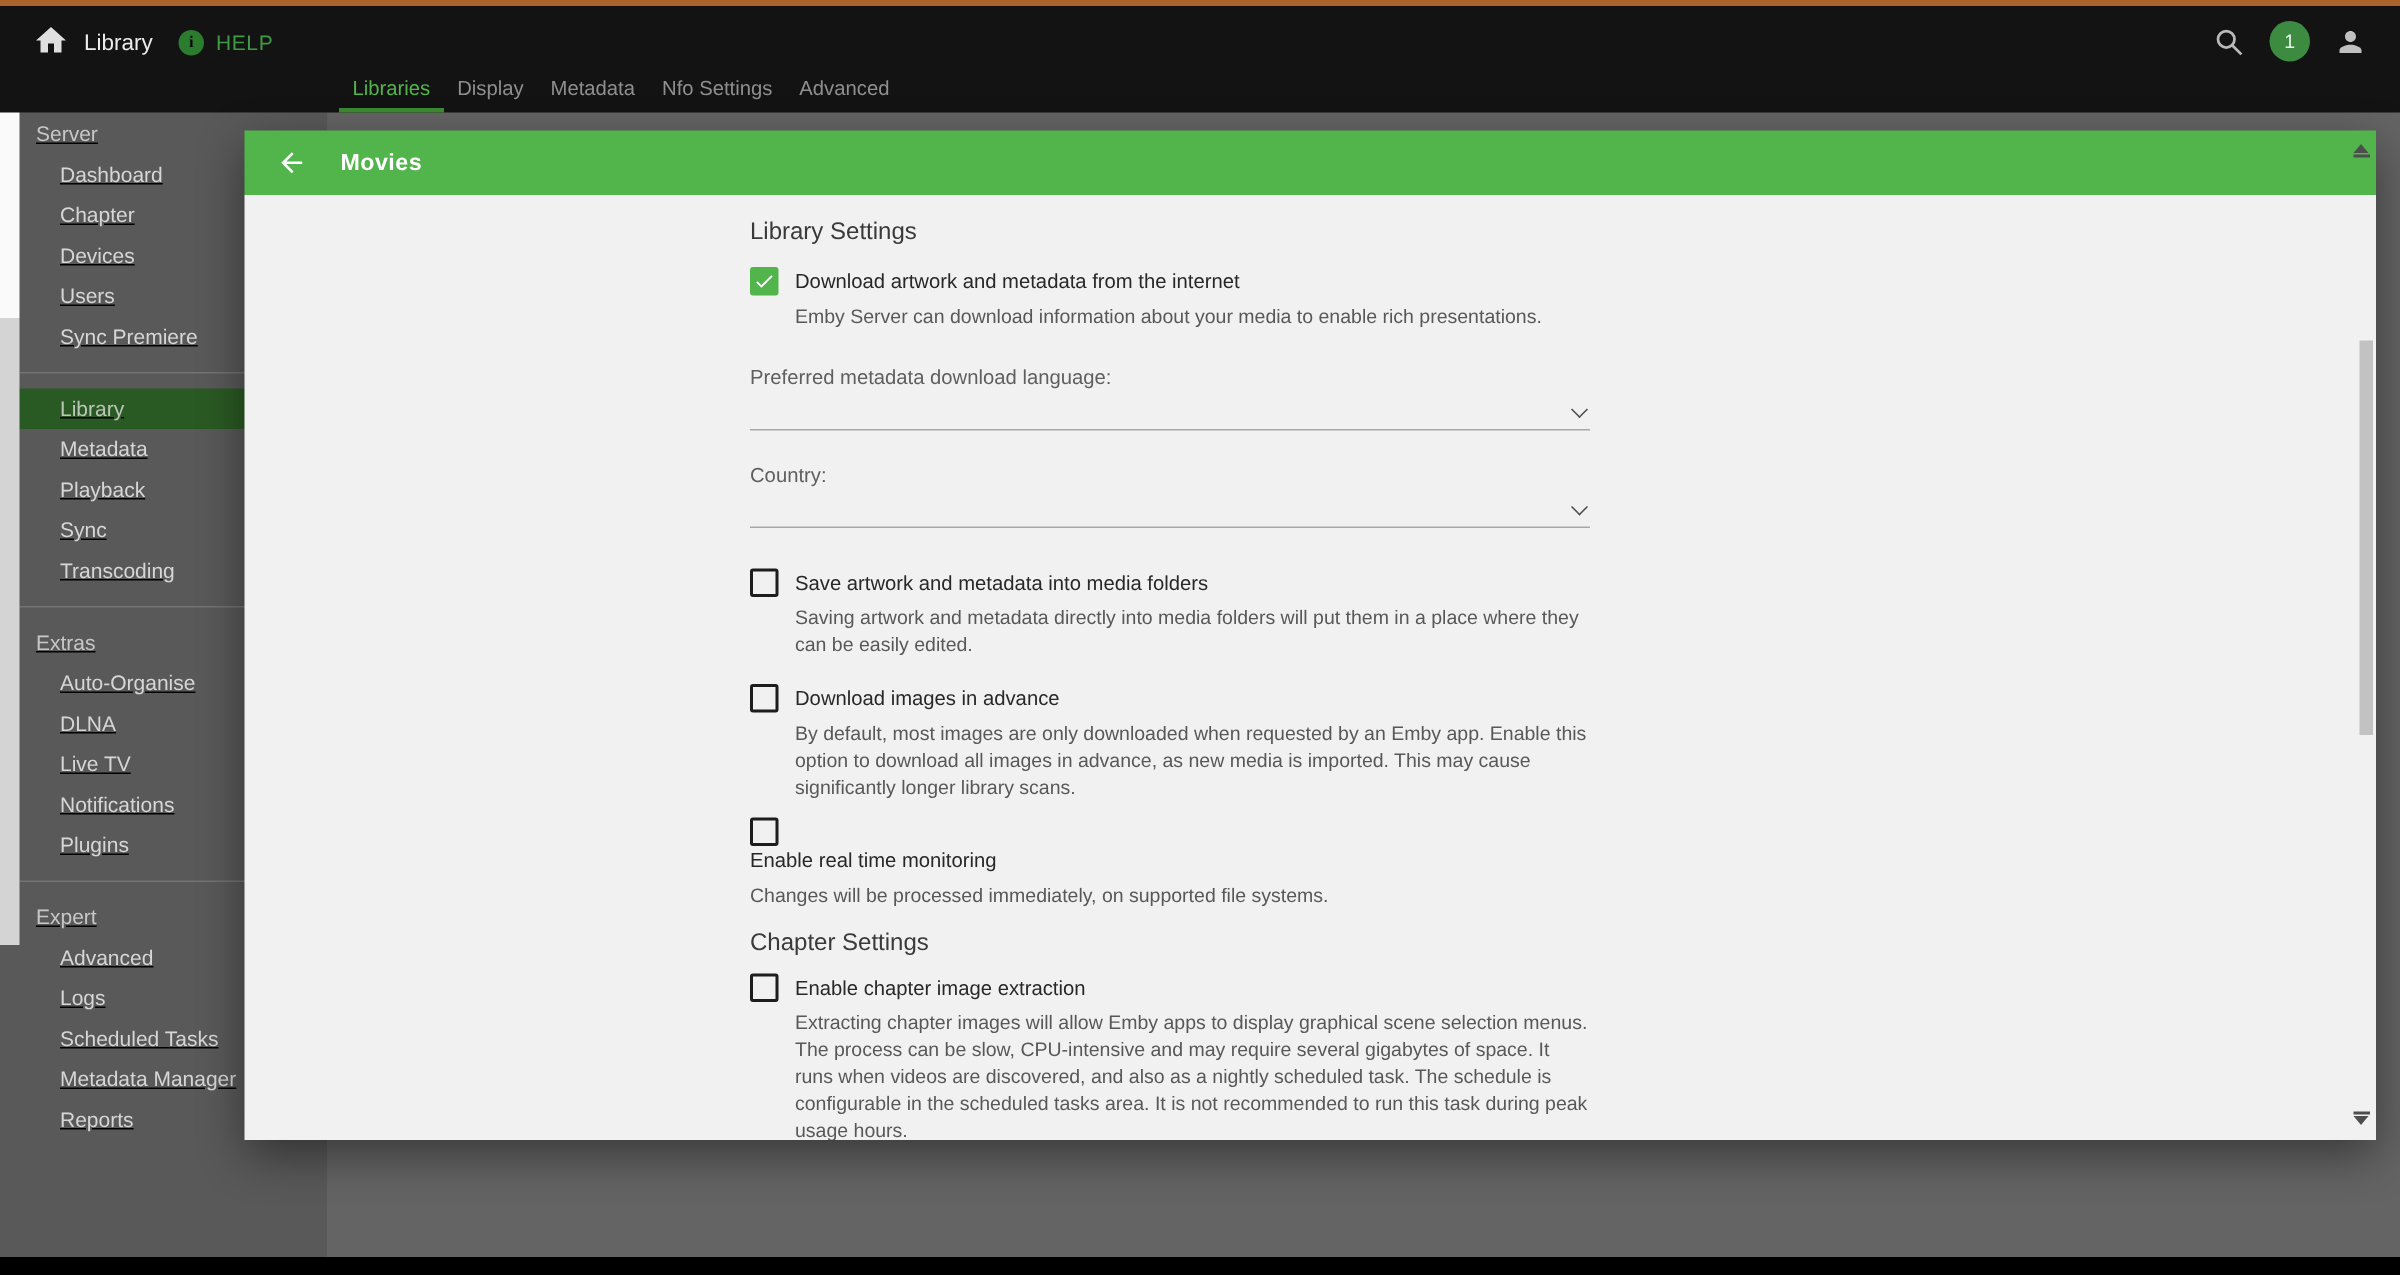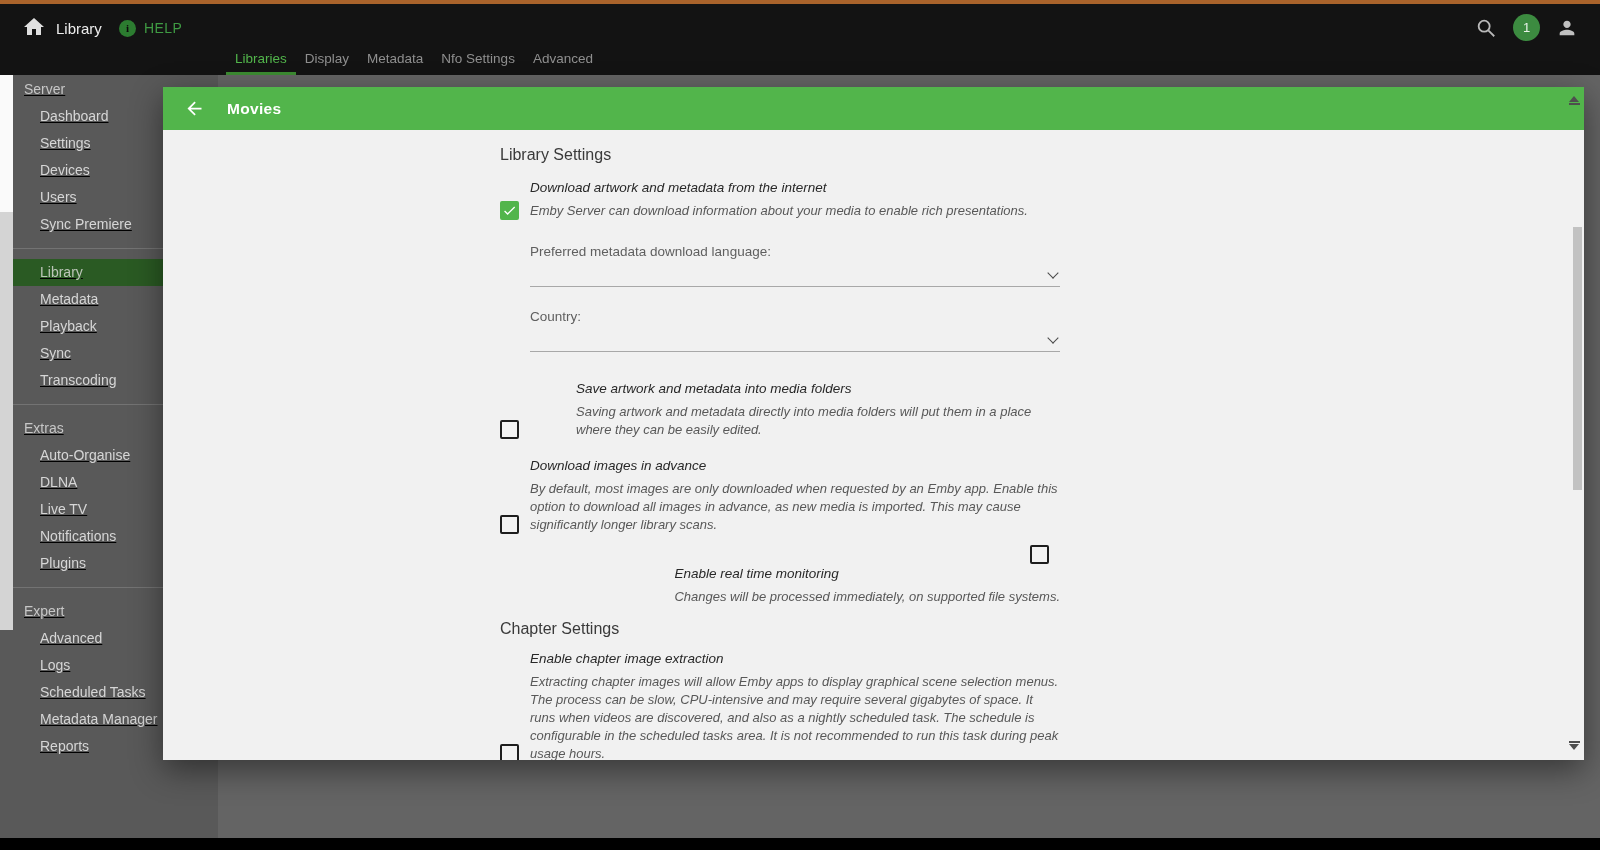--- a/index.html
+++ b/index.html
@@ -60,39 +60,39 @@
   .card-path { position:absolute; left:2px; right:4px; top:42px; font-size:13px; color:#4c4c4c; white-space:nowrap; overflow:hidden; }
   
   .modal { position:absolute; left:163px; top:87px; width:1421px; height:673px; z-index:10;
            box-shadow:0 10px 30px rgba(0,0,0,.45); }
   .modal-header { position:absolute; left:0; top:0; right:0; height:43px; background:#52b54b; display:flex; align-items:center; }
   .back-icon { width:21px; height:21px; fill:#ffffff; margin-left:21px; cursor:pointer; }
   .modal-title { color:#ffffff; font-size:15.5px; font-weight:bold; margin-left:22px; letter-spacing:.3px; }
   .modal-body { position:absolute; left:0; top:43px; right:0; bottom:0; background:#f1f1f1; overflow:hidden; }
   .content { margin-left:337px; width:560px; padding-top:16px; }
   .section-heading { font-size:16px; font-weight:400; color:#3a3a3a; margin-bottom:14px; }
-  .chk-row { display:flex; align-items:flex-end; cursor:pointer;font-style:italic; }
+  .chk-row { display:flex; align-items:flex-start; cursor:pointer; }
   .checkbox { flex:0 0 auto; width:19px; height:19px; border:2px solid #1d1d1d; border-radius:2px; background:transparent;
               display:flex; align-items:center; justify-content:center; margin-right:11px; margin-top:0; }
   .checkbox.checked { background:#52b54b; border-color:#52b54b; }
   .checkbox svg { width:15px; height:15px; fill:#ffffff; display:none; }
   .checkbox.checked svg { display:block; }
   .chk-label { font-size:13.5px; color:#282828; line-height:19px; }
   .chk-desc { font-size:13px; color:#585858; line-height:18px; margin-top:5px; }
-  .select-field { position:relative;margin-left:30px; }
+  .select-field { position:relative; }
   .select-label { font-size:13.5px; color:#5f5f5f; }
   .select-line { height:28px; border-bottom:1px solid #a8a8a8; position:relative; cursor:pointer; }
   .select-value { font-size:13.5px; color:#333; line-height:28px; }
   .chevron-down-icon { position:absolute; right:3px; top:10px; width:8px; height:8px;
               border-right:1.6px solid #4a4a4a; border-bottom:1.6px solid #4a4a4a; transform:rotate(45deg); }
   
   .m-row1 { margin-bottom:24px; }
   .m-sel1 { margin-bottom:22px; }
   .m-sel2 { margin-bottom:27px; }
-  .m-row2 { margin-bottom:17px;gap:46px; }
+  .m-row2 { margin-bottom:17px; }
   .m-row3 { margin-bottom:11px; }
   .m-row4 { margin-bottom:0;flex-direction:column; }
   .m-head2 { margin-top:14px; margin-bottom:11px; }
   .m-row5 { margin-bottom:9px; }
   
   .scroll-up, .scroll-down { position:absolute; right:3px; width:14px; height:10px; cursor:pointer; z-index:11; }
   .scroll-up { top:9px; }
   .scroll-down { bottom:9px; }
   .tri-up { width:0; height:0; margin:0 auto; border-left:5px solid transparent; border-right:5px solid transparent; border-bottom:6px solid #4e4e4e; }
   .tri-down { width:0; height:0; margin:0 auto; border-left:5px solid transparent; border-right:5px solid transparent; border-top:6px solid #4e4e4e; }
@@ -131,21 +131,21 @@
     <div class="tab">Metadata</div>
     <div class="tab">Nfo Settings</div>
     <div class="tab">Advanced</div>
   </div>
 </div>
 
 <div class="sidebar">
   <div class="sb-inner">
     <div class="sb-header">Server</div>
     <div class="sb-item">Dashboard</div>
-    <div class="sb-item">Settings</div>
+    <div class="sb-item">Chapter</div>
     <div class="sb-item">Devices</div>
     <div class="sb-item">Users</div>
     <div class="sb-item">Sync Premiere</div>
     <div class="sb-divider"></div>
     <div class="sb-item selected">Library</div>
     <div class="sb-item">Metadata</div>
     <div class="sb-item">Playback</div>
     <div class="sb-item">Sync</div>
     <div class="sb-item">Transcoding</div>
     <div class="sb-divider"></div>

